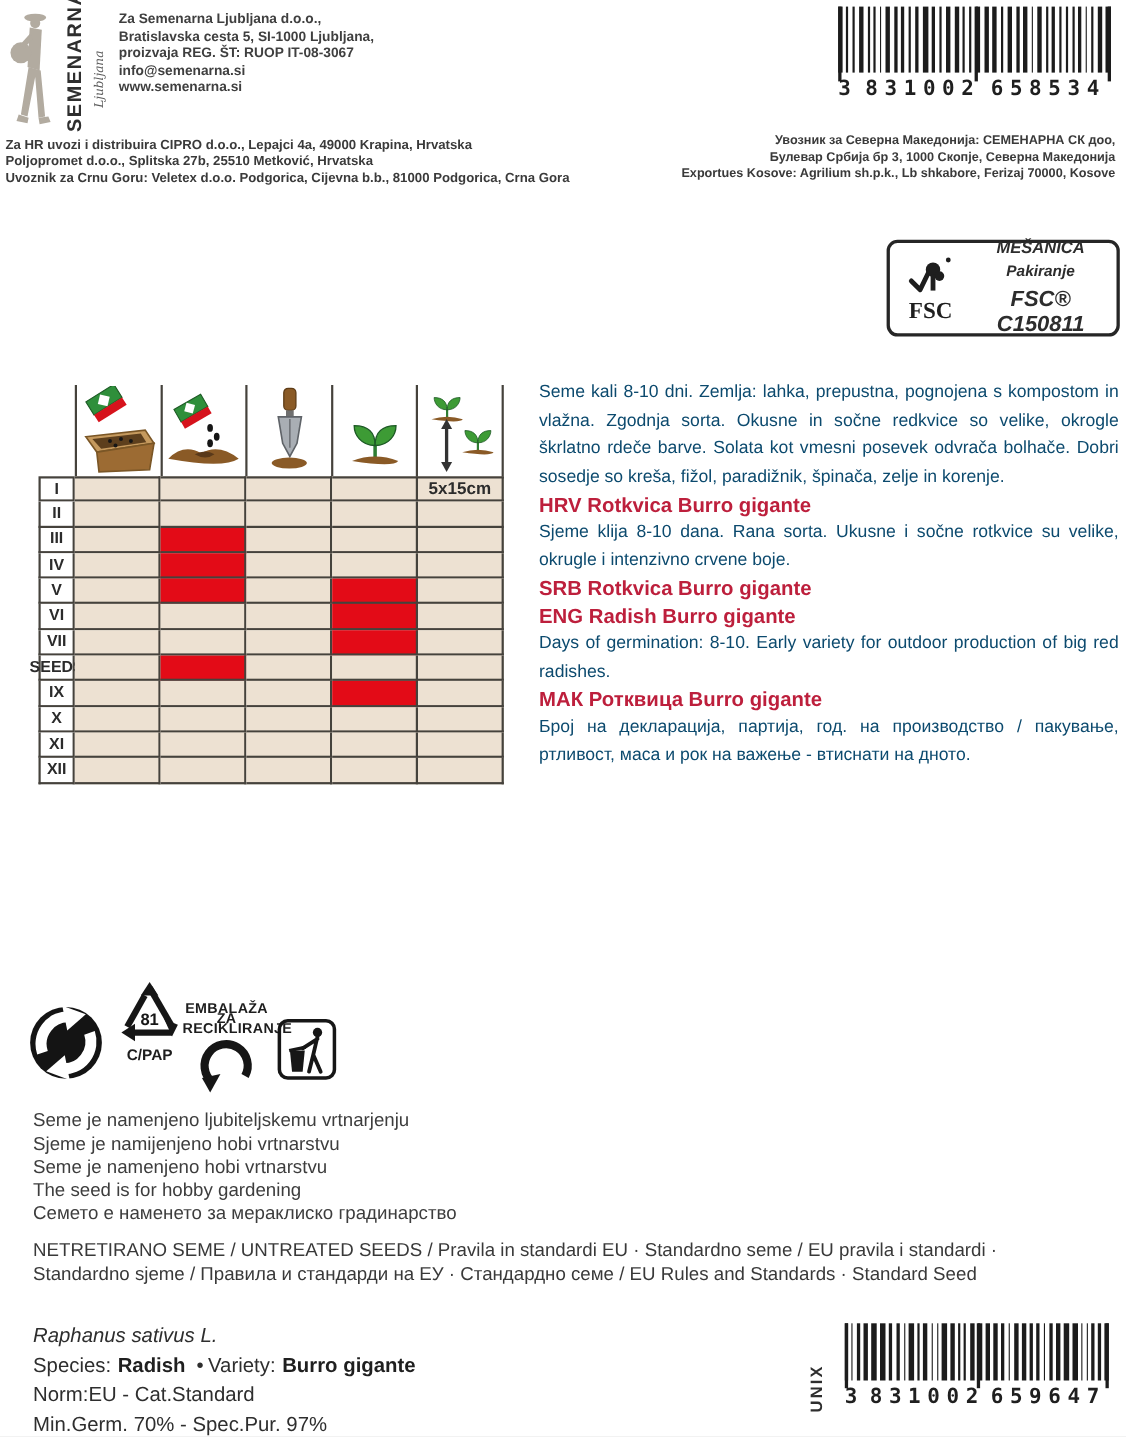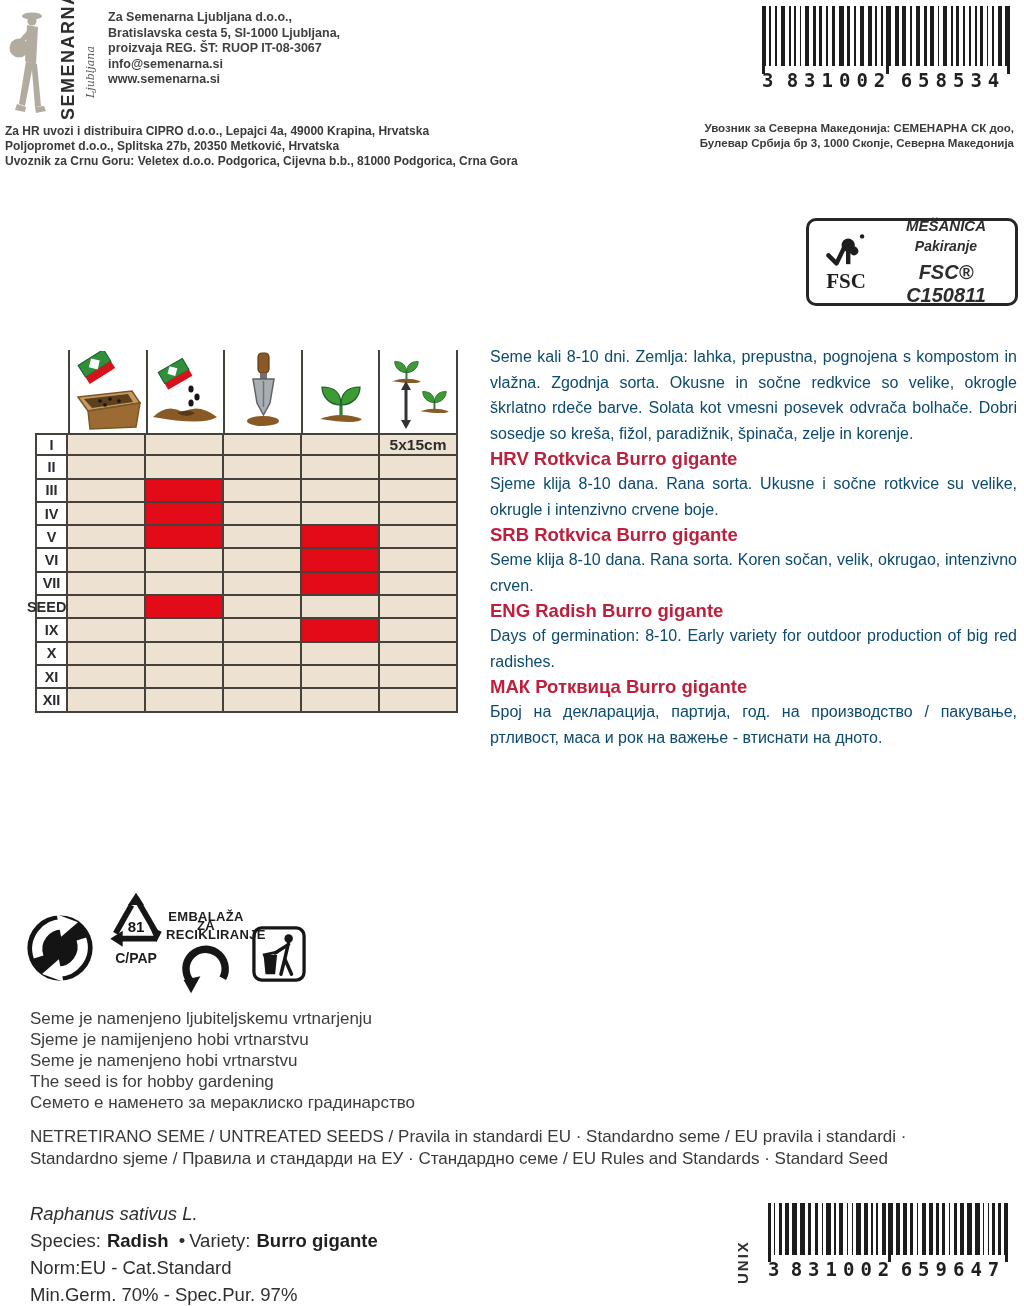--- a/index.html
+++ b/index.html
@@ -159,26 +159,27 @@
       </div>
     <div class="digits">
         <span class="lead">3</span>
         <span class="grp">831002</span>
         <span class="grp">658534</span>
       </div>
   </div>
 
   <div class="importers-left">
       <div>Za HR uvozi i distribuira CIPRO d.o.o., Lepajci 4a, 49000 Krapina, Hrvatska</div>
-      <div>Poljopromet d.o.o., Splitska 27b, 20350 Metković, Hrvatska</div>
+      <div>Poljopromet d.o.o., Splitska 27b, 25510 Metković, Hrvatska</div>
       <div>Uvoznik za Crnu Goru: Veletex d.o.o. Podgorica, Cijevna b.b., 81000 Podgorica, Crna Gora</div>
     </div>
   <div class="importers-right">
       <div>Увозник за Северна Македонија: СЕМЕНАРНА СК доо,</div>
       <div>Булевар Србија бр 3, 1000 Скопје, Северна Македонија</div>
+      <div>Exportues Kosove: Agrilium sh.p.k., Lb shkabore, Ferizaj 70000, Kosove</div>
     </div>
 
   <div class="fsc-box">
     <div class="fsc-left">
       <svg width="44" height="38" viewBox="0 0 60 52">
         <circle cx="52" cy="6" r="3" fill="#1e1e1e"></circle>
         <path d="M6 32 L17 43 L31 14" stroke="#1e1e1e" stroke-width="6" fill="none" stroke-linecap="round" stroke-linejoin="round"></path>
         <circle cx="33" cy="18" r="9" fill="#1e1e1e"></circle>
         <circle cx="41" cy="26" r="6" fill="#1e1e1e"></circle>
         <rect x="30" y="24" width="6" height="20" fill="#1e1e1e"></rect>
@@ -334,21 +335,20 @@
       <div class="cell"></div>
       <div class="cell"></div>
       <div class="cell"></div>
     </div>
 
   <div class="desc-col">
       <div class="desc-b">Seme kali 8-10 dni. Zemlja: lahka, prepustna, pognojena s kompostom in vlažna. Zgodnja sorta. Okusne in sočne redkvice so velike, okrogle škrlatno rdeče barve. Solata kot vmesni posevek odvrača bolhače. Dobri sosedje so kreša, fižol, paradižnik, špinača, zelje in korenje.</div>
       <div class="desc-h">HRV Rotkvica Burro gigante</div>
       <div class="desc-b">Sjeme klija 8-10 dana. Rana sorta. Ukusne i sočne rotkvice su velike, okrugle i intenzivno crvene boje.</div>
       <div class="desc-h">SRB Rotkvica Burro gigante</div>
-      <div class="desc-b">Seme klija 8-10 dana. Rana sorta. Koren sočan, velik, okrugao, intenzivno crven.</div>
       <div class="desc-h">ENG Radish Burro gigante</div>
       <div class="desc-b">Days of germination: 8-10. Early variety for outdoor production of big red radishes.</div>
       <div class="desc-h">МАК Ротквица Burro gigante</div>
       <div class="desc-b">Број на декларација, партија, год. на производство / пакување, ртливост, маса и рок на важење - втиснати на дното.</div>
     </div>
 
   <svg class="greendot" viewBox="0 0 64 64">
     <circle cx="32" cy="32" r="29" fill="#141414"></circle>
     <path d="M13 40 A22 22 0 0 1 35 11" stroke="#fff" stroke-width="9" fill="none"></path>
     <polygon points="29,2 48,9 33,22" fill="#fff"></polygon>

